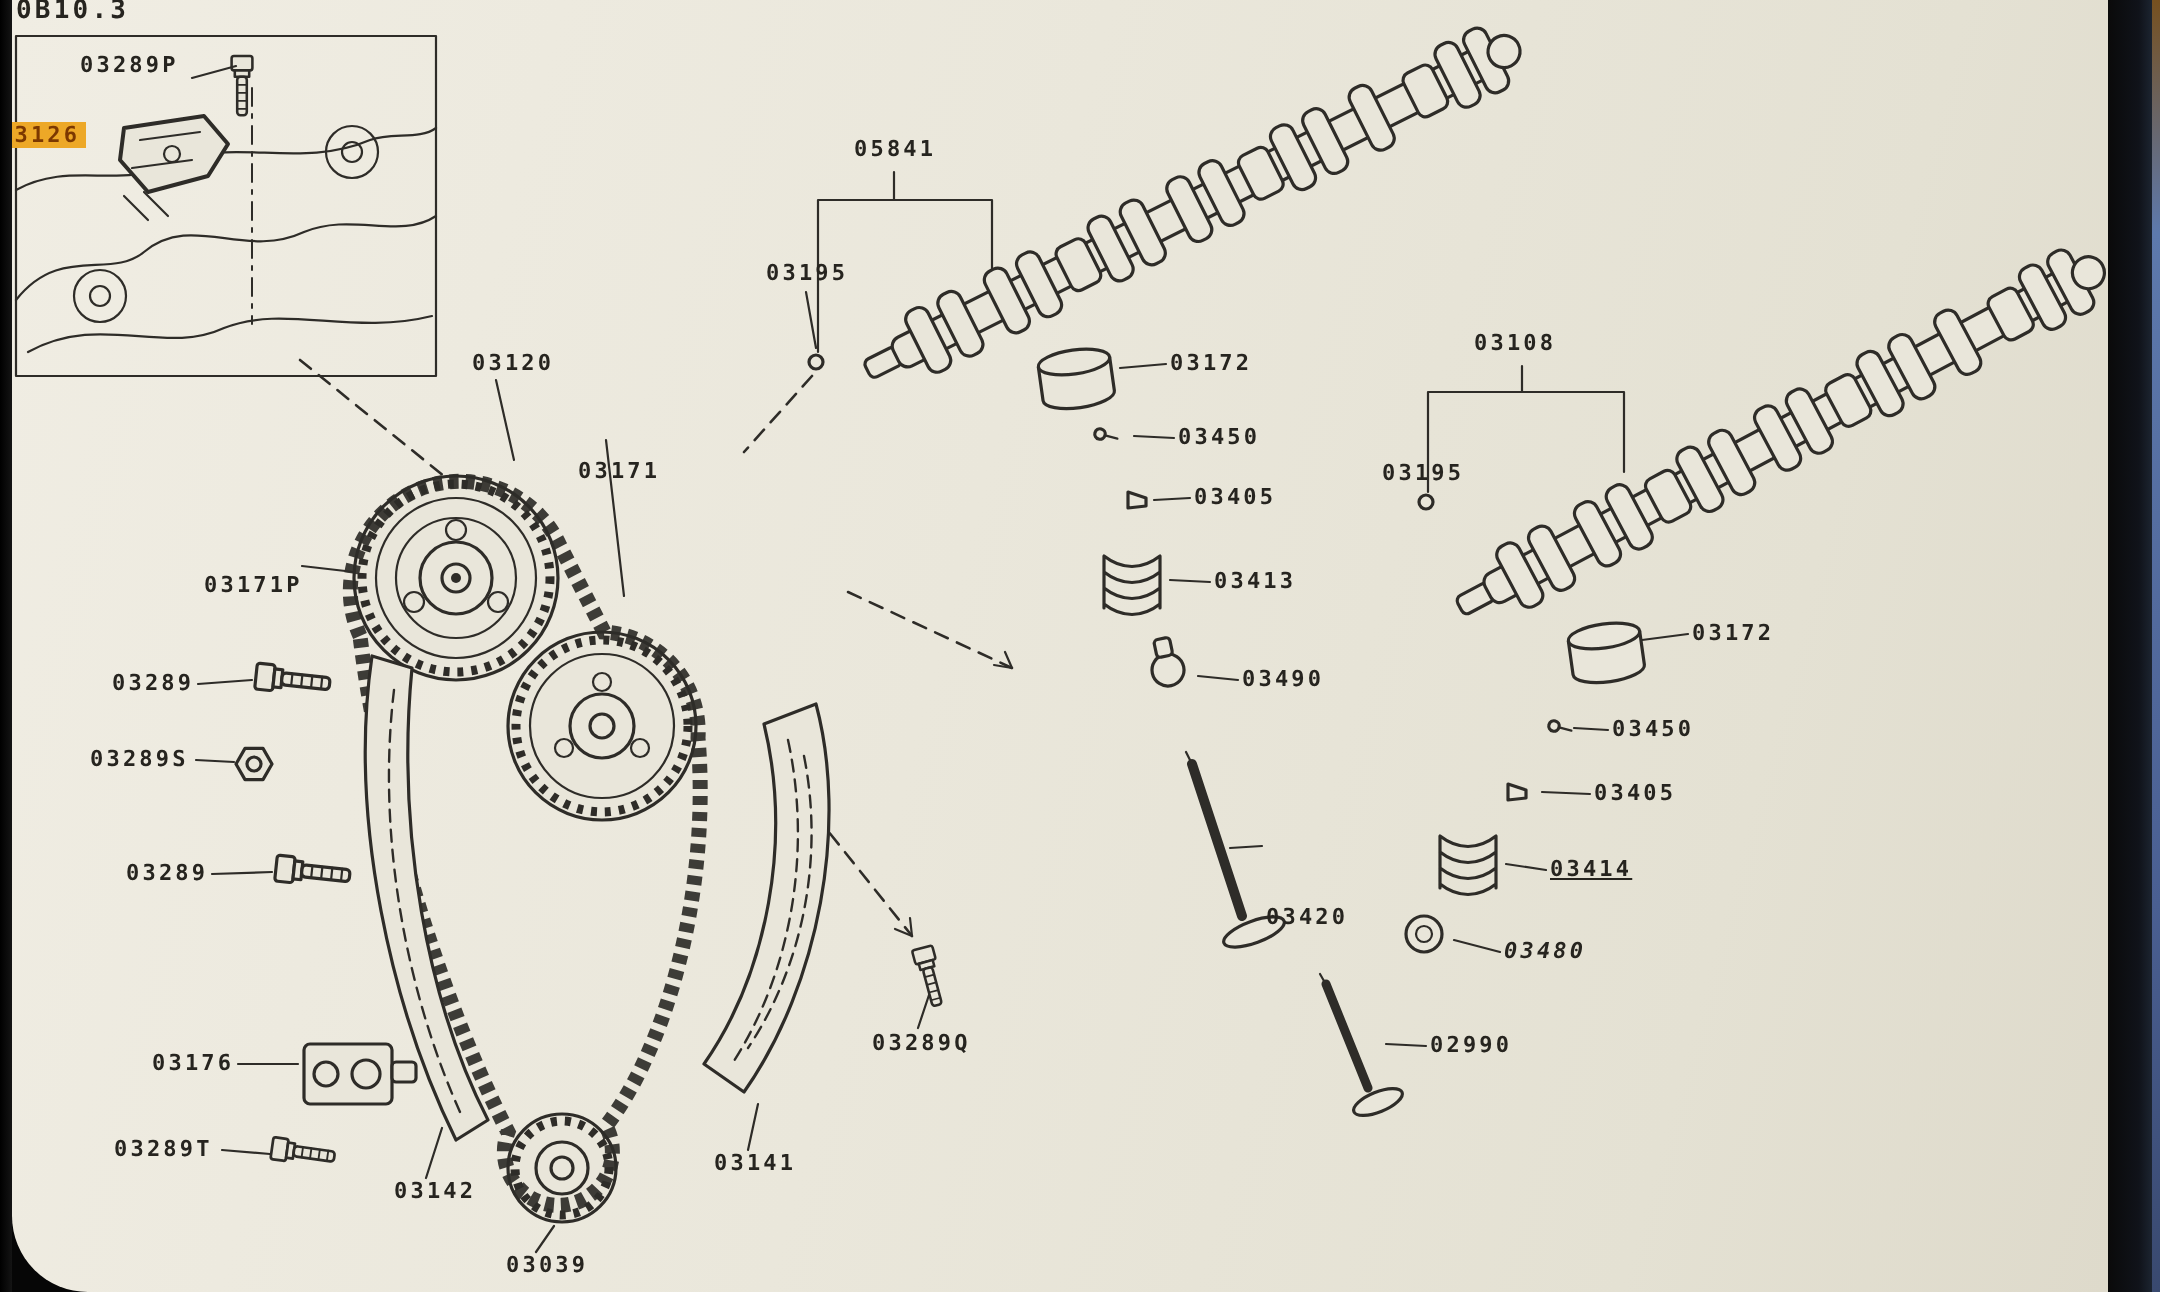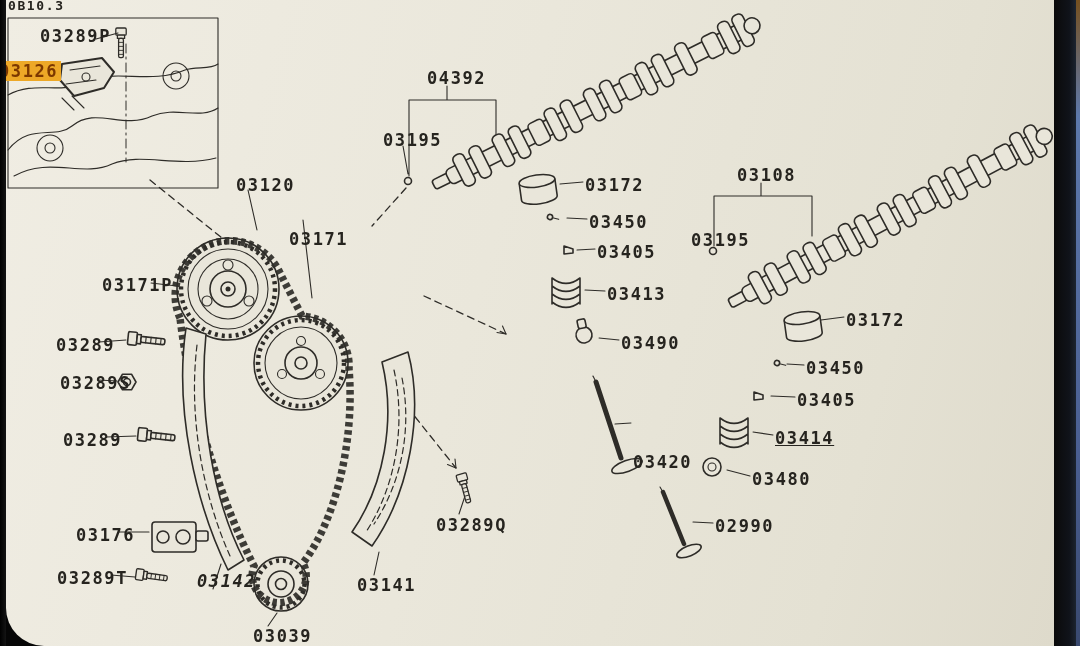--- a/index.html
+++ b/index.html
@@ -17,21 +17,21 @@
     position:absolute;left:6px;top:0;right:26px;bottom:0;
     background:linear-gradient(105deg,#f0ede3 0%,#eae7db 45%,#e4e1d3 80%,#dedacb 100%);
     border-bottom-left-radius:38px;
   }
   .bar-left{position:absolute;left:0;top:0;width:6px;height:100%;background:linear-gradient(90deg,#000,#141414);z-index:6;}
   .bar-right{position:absolute;right:4px;top:0;width:22px;height:100%;background:linear-gradient(90deg,#0a0a0a,#10131a 70%,#1c2430);z-index:6;}
   .edge-blue{position:absolute;right:0;top:0;width:4px;height:100%;background:linear-gradient(#76501f,#5d79ac 18%,#4a5f92 70%,#39496f);z-index:7;}
   svg.art{position:absolute;left:0;top:0;z-index:2;}
   .labels{position:absolute;left:0;top:0;width:100%;height:100%;z-index:3;}
   .part-label{
-    position:absolute;font-size:17px;font-weight:700;letter-spacing:1.6px;
+    position:absolute;font-size:11px;font-weight:700;letter-spacing:1.6px;
     color:#26241f;white-space:nowrap;
   }
   .part-label.hl{
     background:var(--highlight);color:#7c3800;padding:0 3px;
   }
   .page-code{
     position:absolute;left:8px;top:-2px;z-index:3;
     font-size:13px;font-weight:700;letter-spacing:1.6px;color:#26241f;
   }
   
@@ -282,45 +282,45 @@
   <g>
     <path class="ln thin" d="M660,487 L664,494"></path>
     <path class="ln w45" d="M663,492 L684,544"></path>
     <ellipse cx="689" cy="551" rx="13" ry="5" class="fl" transform="rotate(-22 689 551)"></ellipse>
   </g>
 </svg>
 
 <div class="labels">
     <div class="part-label" style="left: 40px; top: 26px;">03289P</div>
     <div class="part-label hl" style="left: -4px; top: 61px;">03126</div>
-    <div class="part-label" style="left: 427px; top: 68px;">04392</div>
+    <div class="part-label" style="left: 427px; top: 68px;">05841</div>
     <div class="part-label" style="left: 383px; top: 130px;">03195</div>
     <div class="part-label" style="left: 585px; top: 175px;">03172</div>
     <div class="part-label" style="left: 589px; top: 212px;">03450</div>
     <div class="part-label" style="left: 597px; top: 242px;">03405</div>
     <div class="part-label" style="left: 607px; top: 284px;">03413</div>
     <div class="part-label" style="left: 621px; top: 333px;">03490</div>
     <div class="part-label" style="left: 737px; top: 165px;">03108</div>
     <div class="part-label" style="left: 691px; top: 230px;">03195</div>
     <div class="part-label" style="left: 846px; top: 310px;">03172</div>
     <div class="part-label" style="left: 806px; top: 358px;">03450</div>
     <div class="part-label" style="left: 797px; top: 390px;">03405</div>
     <div class="part-label" style="left: 775px; top: 428px; text-decoration: underline;">03414</div>
-    <div class="part-label" style="left: 752px; top: 469px;">03480</div>
+    <div class="part-label" style="left: 752px; top: 469px; font-style: italic;">03480</div>
     <div class="part-label" style="left: 633px; top: 416px; margin-top: 36px;">03420</div>
     <div class="part-label" style="left: 715px; top: 516px;">02990</div>
     <div class="part-label" style="left: 236px; top: 175px;">03120</div>
     <div class="part-label" style="left: 289px; top: 205px; margin-top: 24px;">03171</div>
-    <div class="part-label" style="left: 102px; top: 275px;">03171P</div>
+    <div class="part-label" style="left: 102px; top: 286px;">03171P</div>
     <div class="part-label" style="left: 56px; top: 335px;">03289</div>
-    <div class="part-label" style="left: 60px; top: 373px;">03289S</div>
+    <div class="part-label" style="left: 45px; top: 373px;">03289S</div>
     <div class="part-label" style="left: 63px; top: 430px;">03289</div>
     <div class="part-label" style="left: 76px; top: 525px; text-align: center;">03176</div>
     <div class="part-label" style="left: 57px; top: 568px;">03289T</div>
-    <div class="part-label" style="left: 197px; top: 571px; font-style: italic;">03142</div>
+    <div class="part-label" style="left: 197px; top: 589px;">03142</div>
     <div class="part-label" style="left: 253px; top: 626px;">03039</div>
     <div class="part-label" style="left: 357px; top: 575px;">03141</div>
     <div class="part-label" style="left: 436px; top: 515px;">03289Q</div>
   </div>
 
 <div class="page-code">0B10.3</div>
 
 <div class="bar-left"></div>
 <div class="bar-right"></div>
 <div class="edge-blue"></div>

